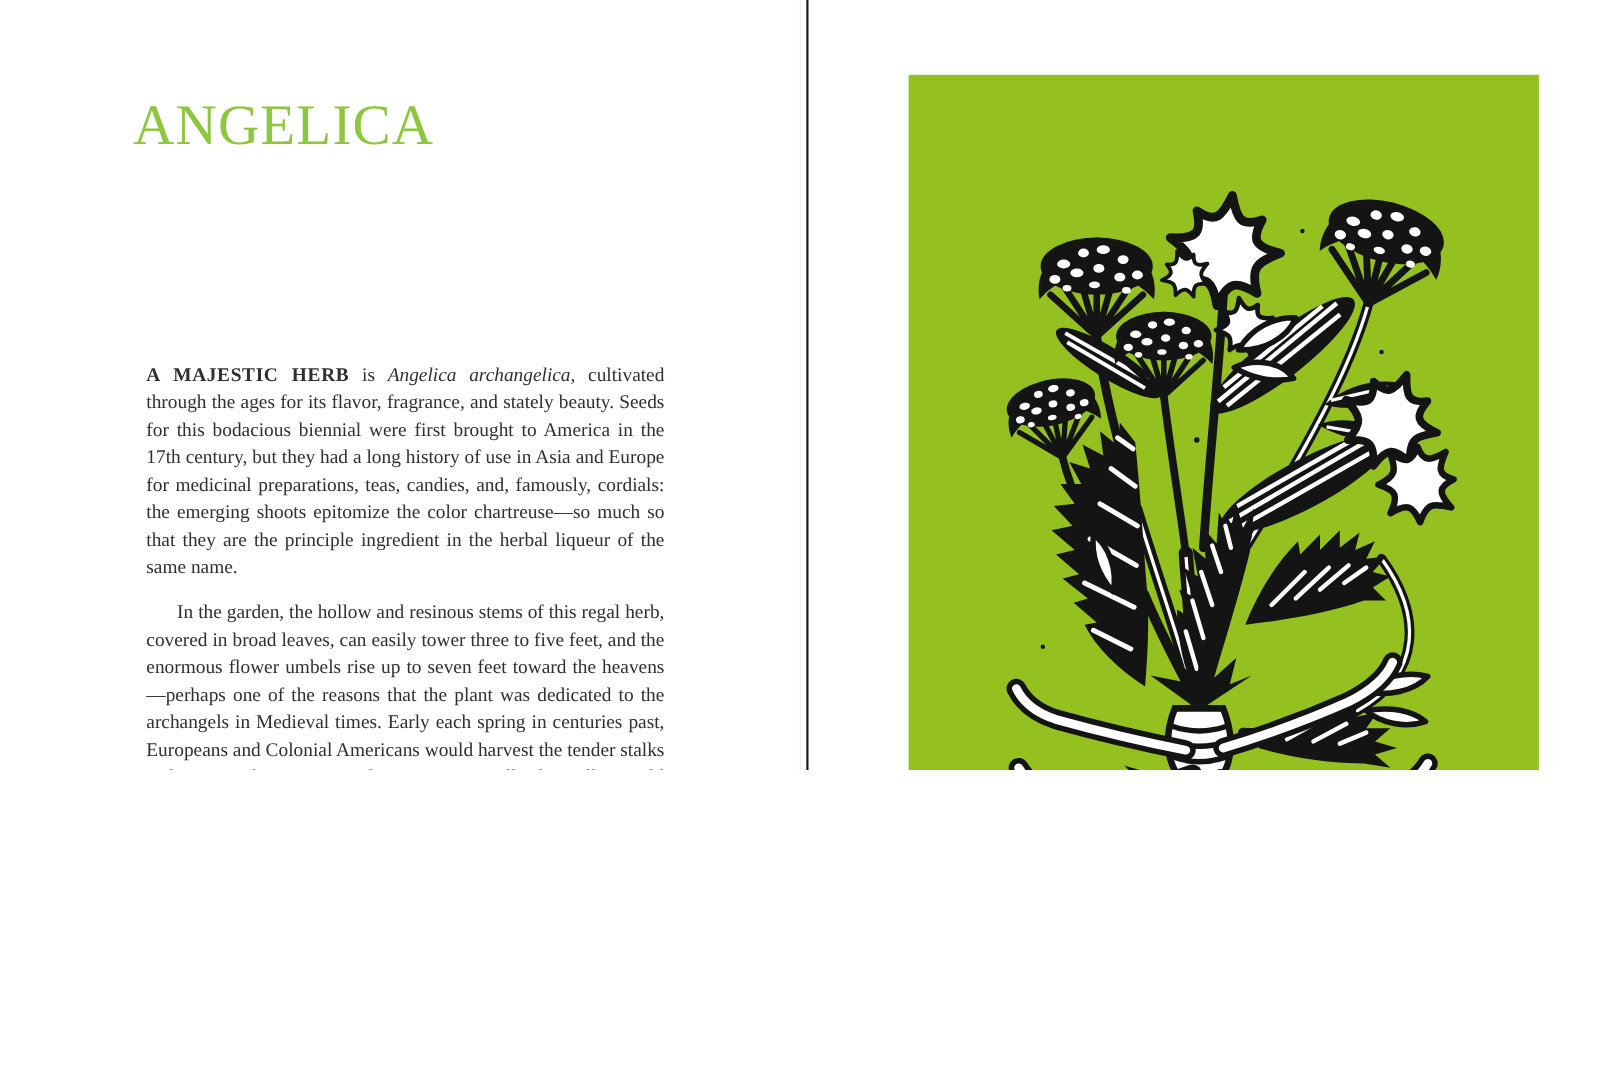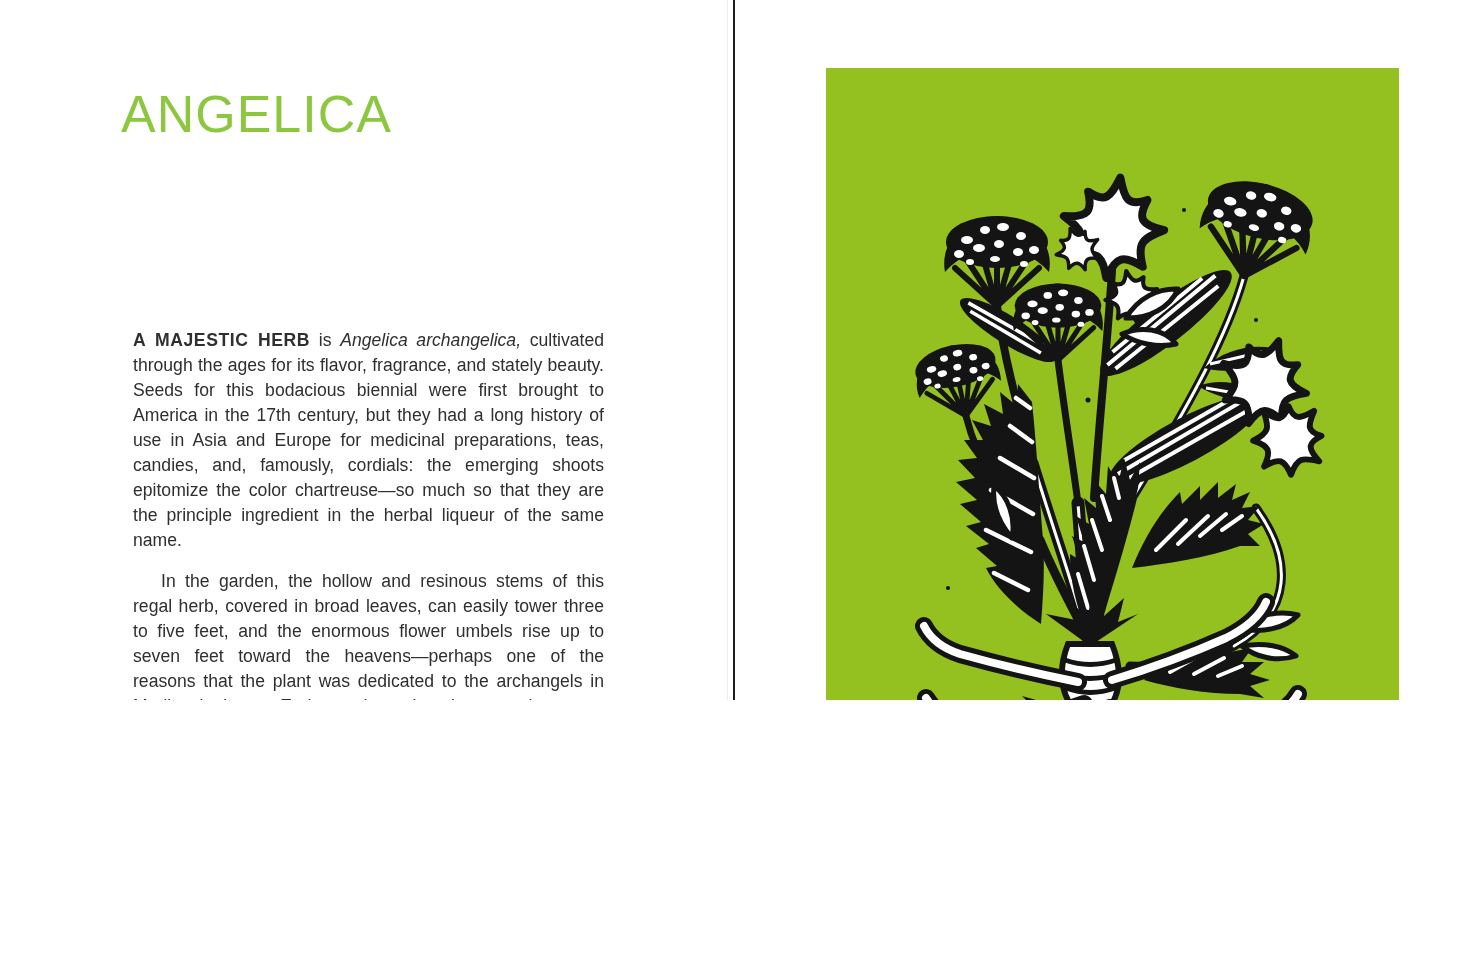--- a/index.html
+++ b/index.html
@@ -1,17 +1,17 @@
 <!DOCTYPE html>
 <html><head>
 <meta charset="utf-8">
 <style>
   html,body{margin:0;padding:0;background:#ffffff;}
   .spread{position:relative;width:1468px;height:700px;background:#ffffff;overflow:hidden;
-          font-family:Liberation Sans, sans-serif;}
+          font-family:Liberation Serif, serif;}
   
   .gutter-shadow{position:absolute;left:727px;top:0;width:1px;height:970px;background:#ededed;}
   .gutter-line{position:absolute;left:733px;top:0;width:2px;height:970px;background:#1d1d1d;}
   
   .chapter-title{position:absolute;left:121px;top:86px;font-size:52px;line-height:1.1;
                  letter-spacing:1px;color:#8dc63f;font-weight:400;}
   .body-text{position:absolute;left:117px;top:312px;width:503px;font-size:17.6px;
              line-height:25px;color:#2f2f2f;text-align:justify;}
   .body-text p{margin:16px;}
   .lead-in{font-weight:700;letter-spacing:0.6px;}

